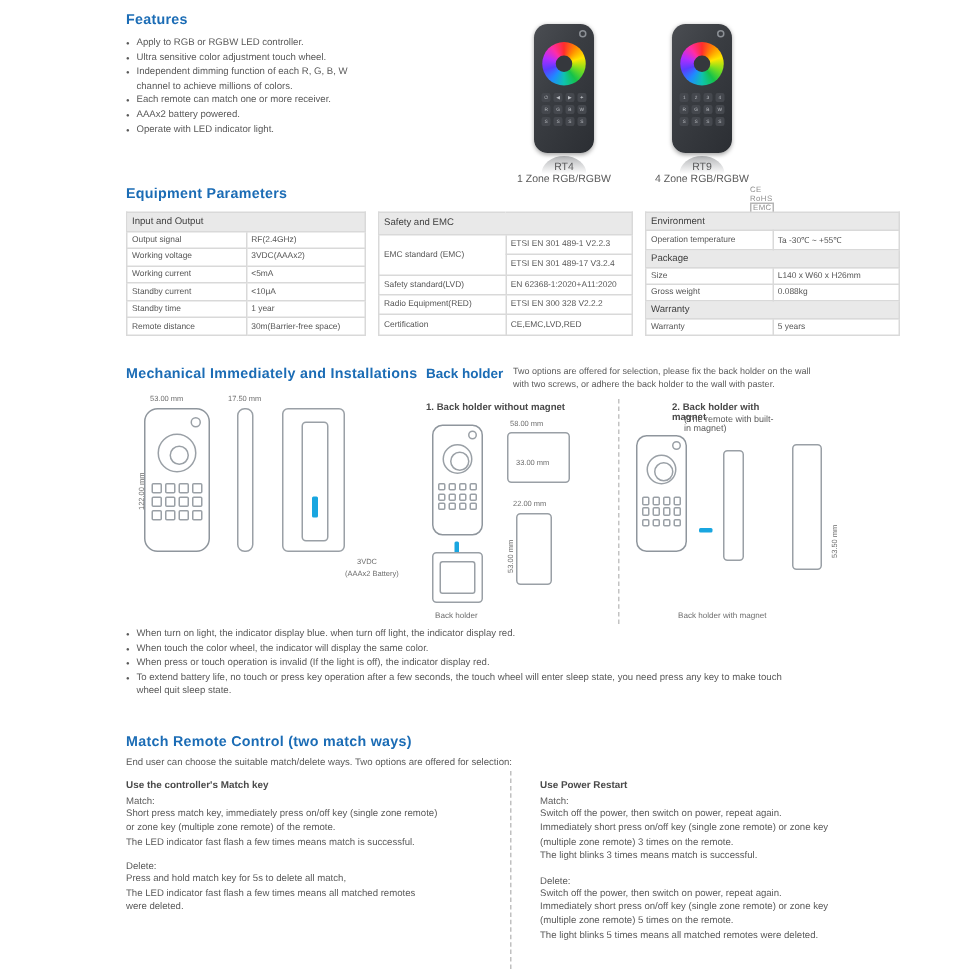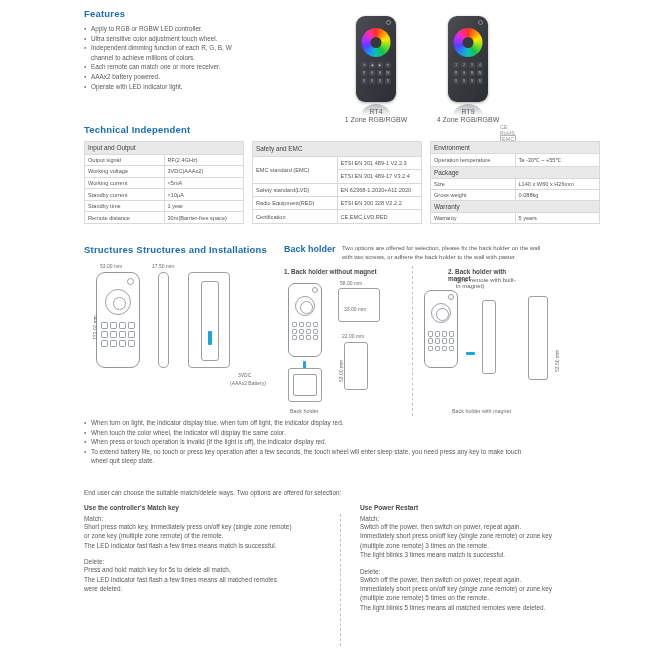--- a/index.html
+++ b/index.html
@@ -225,21 +225,21 @@
 
   <div id="certs">
     <span>CE</span>
     <span>RoHS</span>
     <span class="boxed">EMC</span>
     <span>LVD</span>
     <span>RED</span>
   </div>
 
   <div id="tech">
-    <div class="sec-head">Technical Independent</div>
+    <div class="sec-head">Equipment Parameters</div>
     <div class="tbl-row">
 
       <table class="tbl" id="t-io">
         <tbody>
             <tr>
               <th class="hdr" colspan="2">Input and Output</th>
             </tr>
         <tr>
               <td>Output signal</td>
               <td>RF(2.4GHz)</td>
@@ -321,21 +321,21 @@
               <td>Warranty</td>
               <td>5 years</td>
             </tr>
       </tbody>
         </table>
 
     </div>
   </div>
 
   <div id="mech">
-    <div class="sec-head">Structures Structures and Installations</div>
+    <div class="sec-head">Mechanical Immediately and Installations</div>
   </div>
 
   <div class="draw" style="left:96px; top:272px;">
     <div class="remote-line">
       <div class="rl-pwr"></div>
       <div class="rl-wheel"></div>
       <div class="rl-keys">
         <i></i>
           <i></i>
           <i></i>
@@ -447,20 +447,21 @@
     <ul class="bullets">
       <li>When turn on light, the indicator display blue. when turn off light, the indicator display red.</li>
       <li>When touch the color wheel, the indicator will display the same color.</li>
       <li>When press or touch operation is invalid (If the light is off), the indicator display red.</li>
       <li>To extend battery life, no touch or press key operation after a few seconds, the touch wheel will enter sleep state, you need press any key to make touch</li>
       <li class="cont">wheel quit sleep state.</li>
     </ul>
   </div>
 
   <div id="match">
+    <div class="sec-head">Match Remote Control (two match ways)</div>
     <div id="match-intro">End user can choose the suitable match/delete ways. Two options are offered for selection:</div>
     <div class="mcols">
       <div class="mcol">
         <div class="mtitle">Use the controller's Match key</div>
         <div class="mlabel">Match:</div>
         <div class="mline">Short press match key, immediately press on/off key (single zone remote)</div>
         <div class="mline">or zone key (multiple zone remote) of the remote.</div>
         <div class="mline">The LED indicator fast flash a few times means match is successful.</div>
         <div class="mgap"></div>
         <div class="mlabel">Delete:</div>

